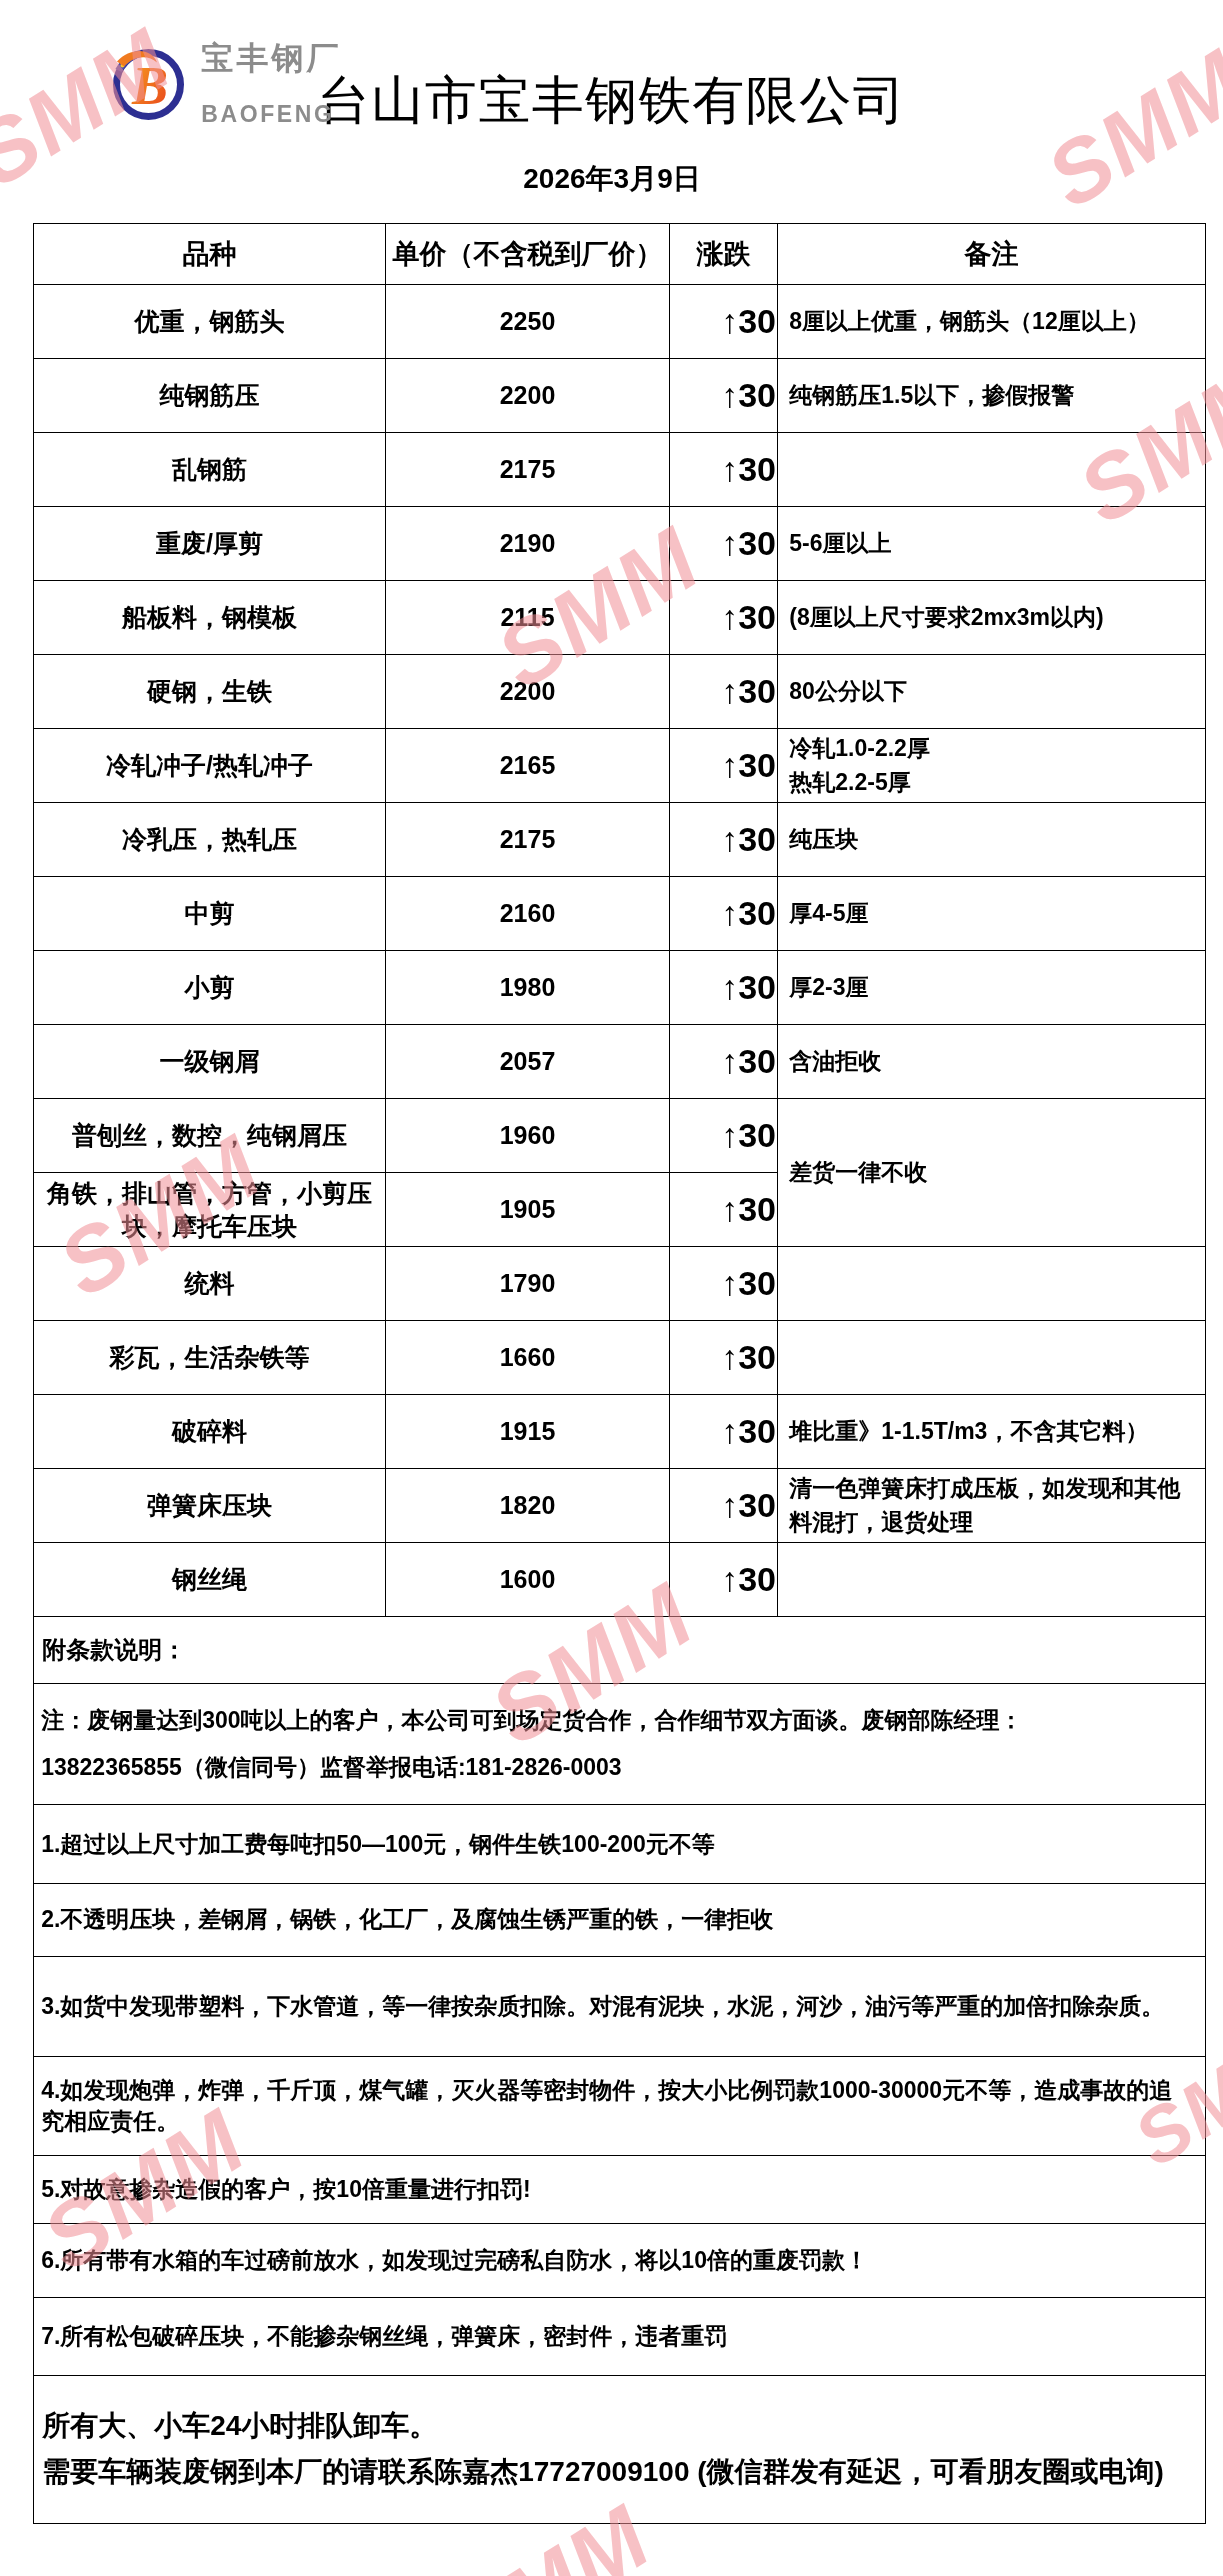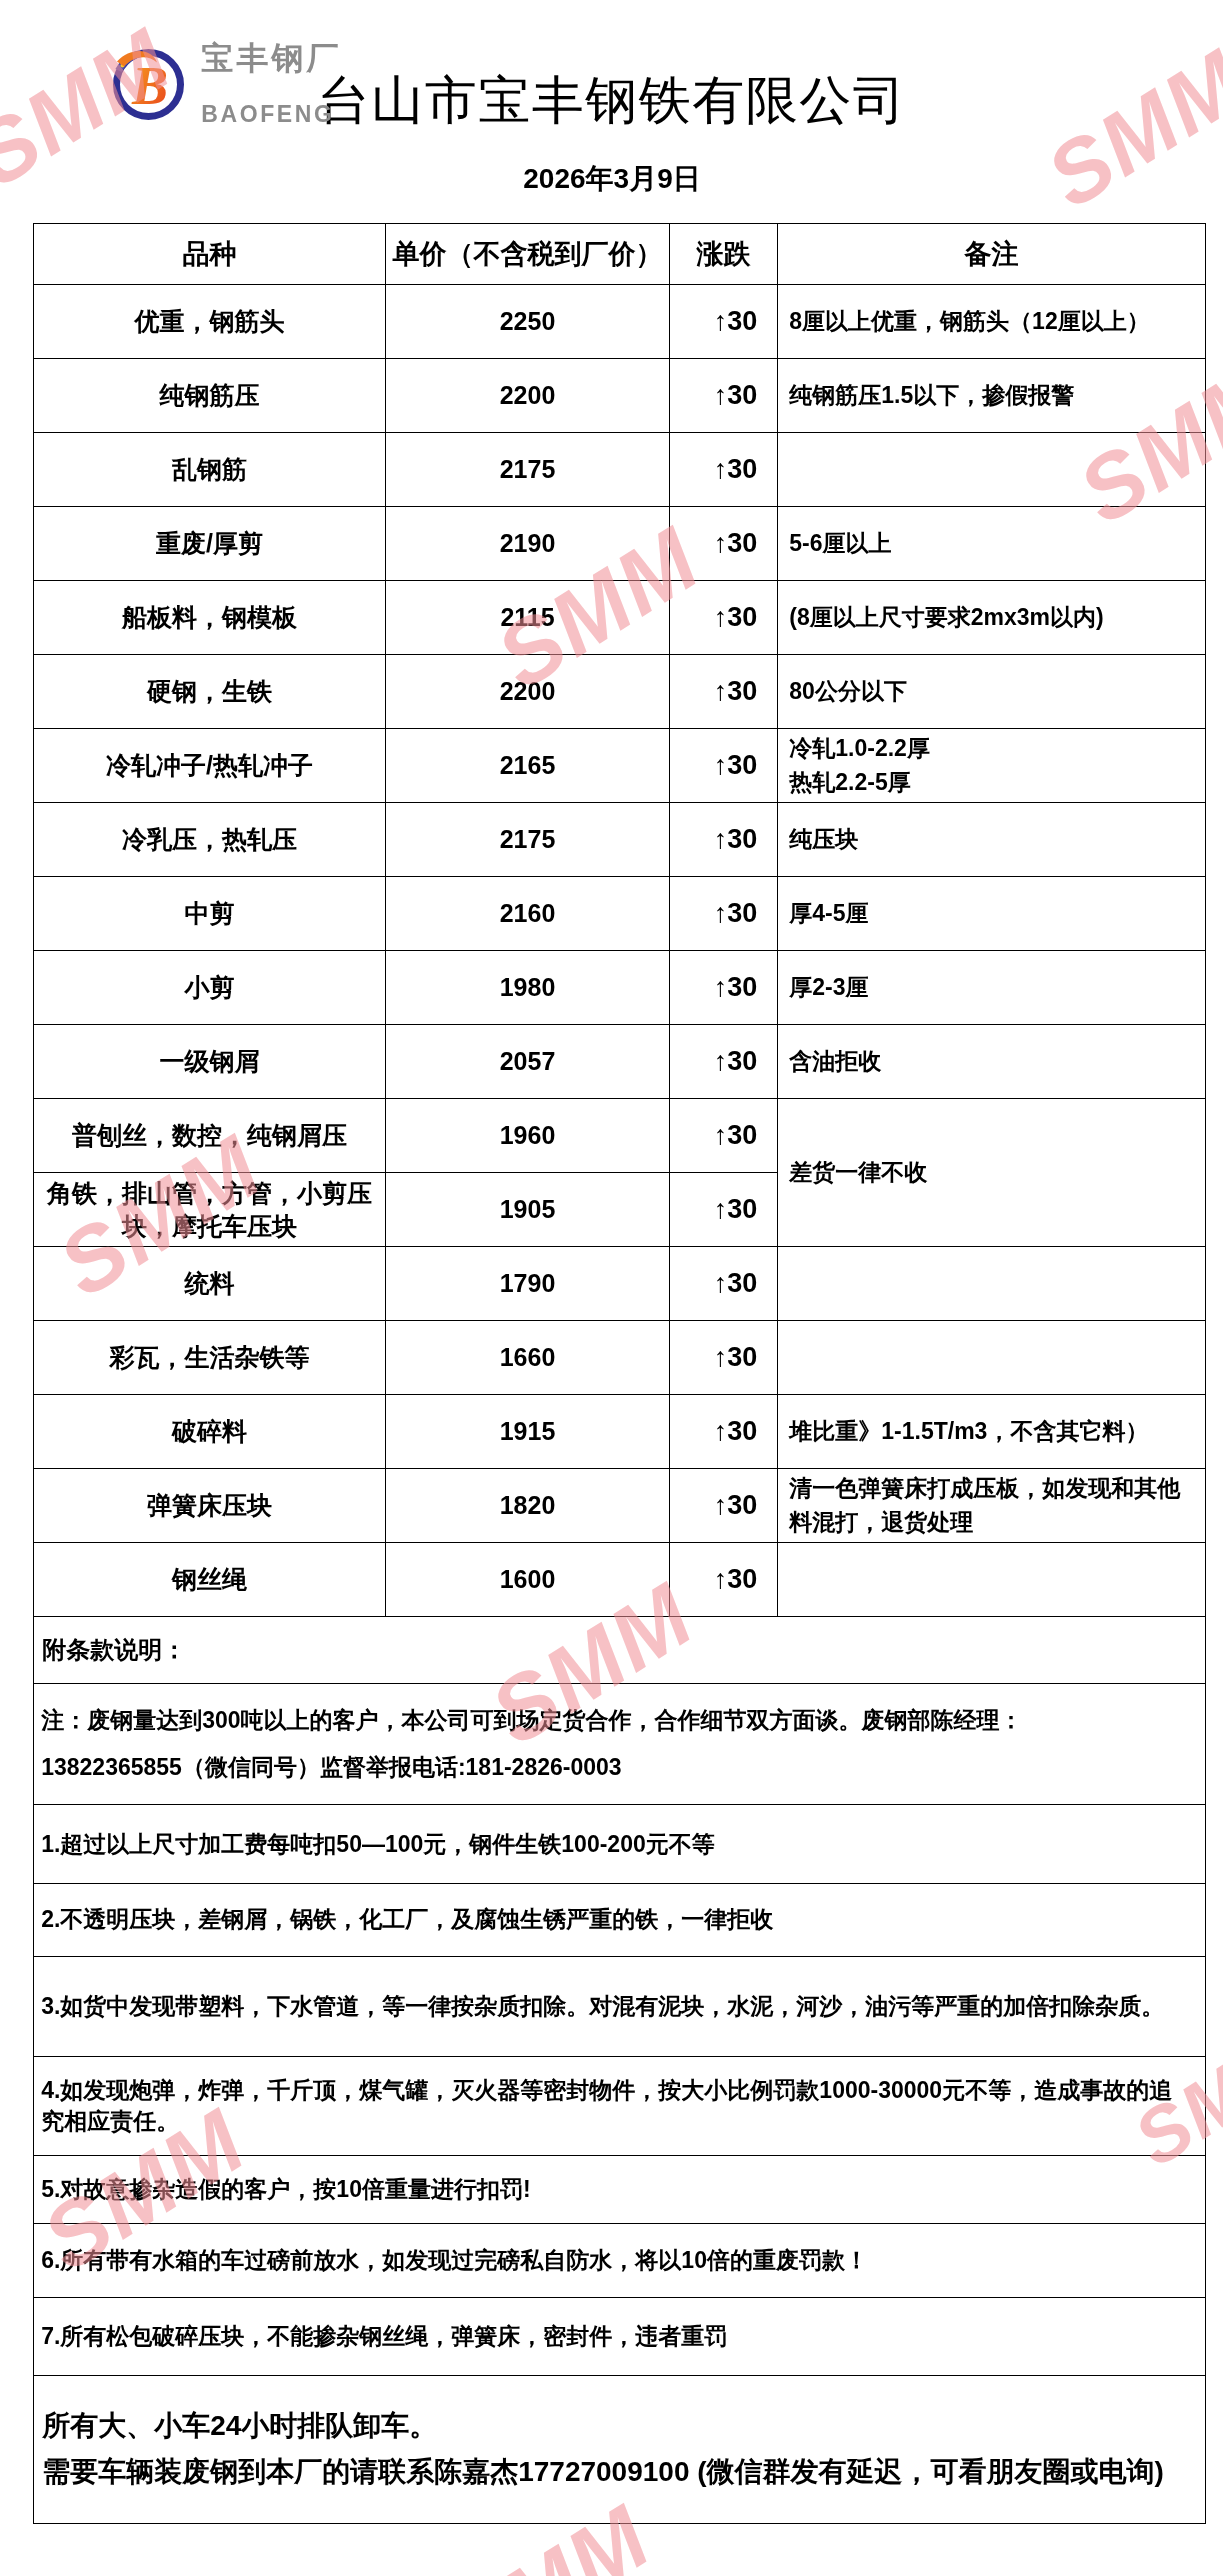--- a/index.html
+++ b/index.html
@@ -21,21 +21,21 @@
   .title{text-align:center;padding-top:66px;font-size:52px;font-weight:400;letter-spacing:1.5px;}
   .date{text-align:center;margin-top:24px;font-size:28px;font-weight:700;}
 
   
   table.price{margin:25px 2px 0 33px;border-collapse:collapse;width:1172px;table-layout:fixed;}
   table.price th,table.price td{border:1.5px solid #000;font-weight:bold;vertical-align:middle;}
   table.price th{height:58px;font-size:27px;text-align:center;}
   tr.data-row{height:74px;}
   td.product{font-size:25px;text-align:center;padding:3.1px 9.3px;line-height:1.3;}
   td.price{font-size:25px;text-align:center;}
-  td.change{font-size:27px;text-align:center;padding-left:25px;}
+  td.change{font-size:34px;text-align:right;padding-left:25px;}
   td.note{font-size:23px;padding:3.1px 11.3px;line-height:1.45;}
   td.section-cell{font-size:24px;text-align:left;padding-left:8.2px;}
   td.term-cell{font-size:23px;text-align:left;padding:7.2px 10.3px 7.2px 7.2px;line-height:1.35;}
   td.contact-cell{font-size:23px;text-align:left;padding:7.2px 10.3px 7.2px 7.2px;line-height:2.05;}
   td.closing-cell{font-size:28px;text-align:left;padding:9.3px 12.4px 9.3px 8.2px;line-height:1.65;}
 </style>
 </head>
 <body>
 
 <div class="page">

